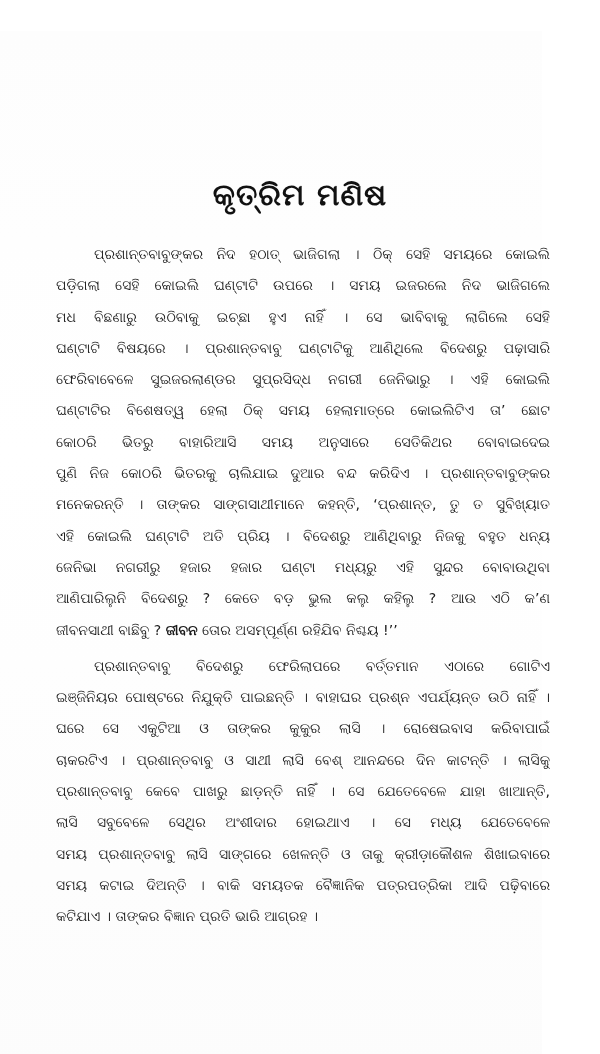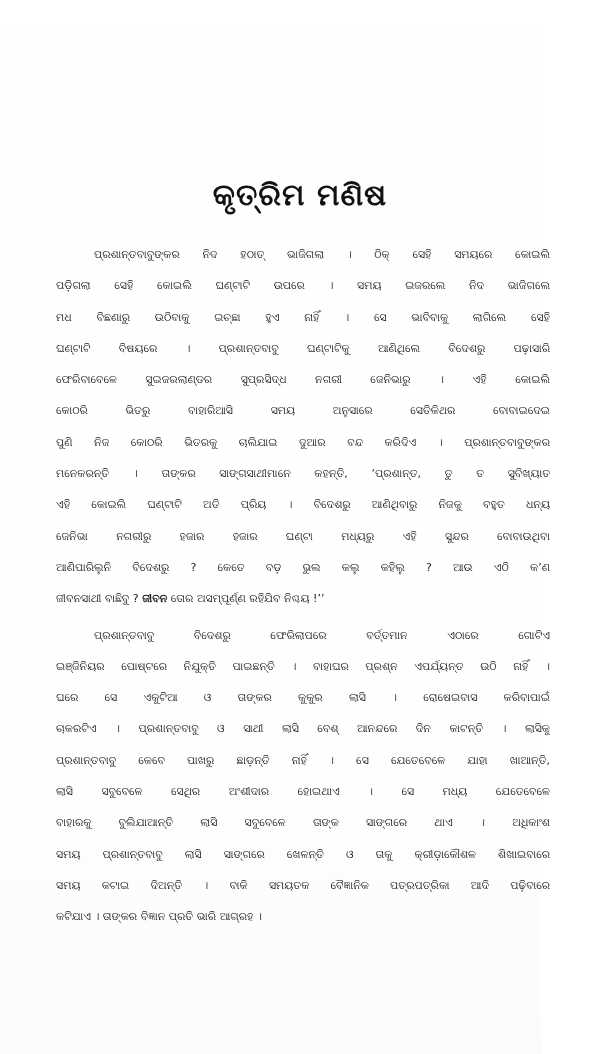--- a/index.html
+++ b/index.html
@@ -22,21 +22,21 @@
     color: #111;
   }
   .body-text {
     position: absolute; left: 56px; top: 208px; width: 494px;
   }
   .para { margin: 0; }
   .para + .para { margin-top: 5px; }
   .line {
     display: block;
     height: 31.3px; line-height: 31.3px;
-    font-size: 11px;
+    font-size: 14px;
     white-space: nowrap;
     text-align: justify;
     text-align-last: justify;
     overflow: hidden;
   }
   .line.indent { padding-left: 38px; }
   .line.last { text-align-last: left; }
   .bold { font-weight: bold; }
   .footer {
     position: absolute; left: 4px; top: 1034px;
@@ -59,37 +59,37 @@
 
   <div class="title">କୃତ୍ରିମ ମଣିଷ</div>
 
   <div class="body-text">
     <div class="para">
       <span class="line indent">ପ୍ରଶାନ୍ତବାବୁଙ୍କର ନିଦ ହଠାତ୍ ଭାଜିଗଲା । ଠିକ୍ ସେହି ସମୟରେ କୋଇଲି</span>
       <span class="line">ପଡ଼ିଗଲା ସେହି କୋଇଲି ଘଣ୍ଟାଟି ଉପରେ । ସମୟ ଇଜରଲେ ନିଦ ଭାଜିଗଲେ</span>
       <span class="line">ମଧ ବିଛଣାରୁ ଉଠିବାକୁ ଇଚ୍ଛା ହୁଏ ନାହିଁ । ସେ ଭାବିବାକୁ ଲାଗିଲେ ସେହି</span>
       <span class="line">ଘଣ୍ଟାଟି ବିଷୟରେ । ପ୍ରଶାନ୍ତବାବୁ ଘଣ୍ଟାଟିକୁ ଆଣିଥିଲେ ବିଦେଶରୁ ପଢ଼ାସାରି</span>
       <span class="line">ଫେରିବାବେଳେ ସୁଇଜରଲାଣ୍ଡର ସୁପ୍ରସିଦ୍ଧ ନଗରୀ ଜେନିଭାରୁ । ଏହି କୋଇଲି</span>
+      <span class="line">ଘଣ୍ଟାଟିର ବିଶେଷତ୍ୱ ହେଲା ଠିକ୍ ସମୟ ହେଲାମାତ୍ରେ କୋଇଲିଟିଏ ତା’ ଛୋଟ</span>
       <span class="line">କୋଠରି ଭିତରୁ ବାହାରିଆସି ସମୟ ଅନୁସାରେ ସେତିକିଥର ବୋବାଇଦେଇ</span>
       <span class="line">ପୁଣି ନିଜ କୋଠରି ଭିତରକୁ ଚାଲିଯାଇ ଦୁଆର ବନ୍ଦ କରିଦିଏ । ପ୍ରଶାନ୍ତବାବୁଙ୍କର</span>
       <span class="line">ମନେକରନ୍ତି । ତାଙ୍କର ସାଙ୍ଗସାଥୀମାନେ କହନ୍ତି, ‘ପ୍ରଶାନ୍ତ, ତୁ ତ ସୁବିଖ୍ୟାତ</span>
       <span class="line">ଏହି କୋଇଲି ଘଣ୍ଟାଟି ଅତି ପ୍ରିୟ । ବିଦେଶରୁ ଆଣିଥିବାରୁ ନିଜକୁ ବହୁତ ଧନ୍ୟ</span>
       <span class="line">ଜେନିଭା ନଗରୀରୁ ହଜାର ହଜାର ଘଣ୍ଟା ମଧ୍ୟରୁ ଏହି ସୁନ୍ଦର ବୋବାଉଥିବା</span>
       <span class="line">ଆଣିପାରିଲୁନି ବିଦେଶରୁ ? କେତେ ବଡ଼ ଭୁଲ କଲୁ କହିଲୁ ? ଆଉ ଏଠି କ’ଣ</span>
       <span class="line last"><span>ଜୀବନସାଥୀ ବାଛିବୁ ? </span><span class="bold">ଜୀବନ</span><span> ତୋର ଅସମ୍ପୂର୍ଣ୍ଣ ରହିଯିବ ନିଶ୍ଚୟ !’’</span></span>
     </div>
 
     <div class="para">
       <span class="line indent">ପ୍ରଶାନ୍ତବାବୁ ବିଦେଶରୁ ଫେରିଲାପରେ ବର୍ତ୍ତମାନ ଏଠାରେ ଗୋଟିଏ</span>
       <span class="line">ଇଞ୍ଜିନିୟର ପୋଷ୍ଟରେ ନିଯୁକ୍ତି ପାଇଛନ୍ତି । ବାହାଘର ପ୍ରଶ୍ନ ଏପର୍ଯ୍ୟନ୍ତ ଉଠି ନାହିଁ ।</span>
       <span class="line">ଘରେ ସେ ଏକୁଟିଆ ଓ ତାଙ୍କର କୁକୁର ଲାସି । ରୋଷେଇବାସ କରିବାପାଇଁ</span>
       <span class="line">ଚାକରଟିଏ । ପ୍ରଶାନ୍ତବାବୁ ଓ ସାଥୀ ଲାସି ବେଶ୍ ଆନନ୍ଦରେ ଦିନ କାଟନ୍ତି । ଲାସିକୁ</span>
       <span class="line">ପ୍ରଶାନ୍ତବାବୁ କେବେ ପାଖରୁ ଛାଡ଼ନ୍ତି ନାହିଁ । ସେ ଯେତେବେଳେ ଯାହା ଖାଆନ୍ତି,</span>
       <span class="line">ଲାସି ସବୁବେଳେ ସେଥିର ଅଂଶୀଦାର ହୋଇଥାଏ । ସେ ମଧ୍ୟ ଯେତେବେଳେ</span>
-      <span class="line">ବାହାରକୁ ବୁଲିଯାଆନ୍ତି ଲାସି ସବୁବେଳେ ତାଙ୍କ ସାଙ୍ଗରେ ଥାଏ । ଅଧିକାଂଶ</span>
       <span class="line">ସମୟ ପ୍ରଶାନ୍ତବାବୁ ଲାସି ସାଙ୍ଗରେ ଖେଳନ୍ତି ଓ ତାକୁ କ୍ରୀଡ଼ାକୌଶଳ ଶିଖାଇବାରେ</span>
       <span class="line">ସମୟ କଟାଇ ଦିଅନ୍ତି । ବାକି ସମୟତକ ବୈଜ୍ଞାନିକ ପତ୍ରପତ୍ରିକା ଆଦି ପଢ଼ିବାରେ</span>
       <span class="line last">କଟିଯାଏ । ତାଙ୍କର ବିଜ୍ଞାନ ପ୍ରତି ଭାରି ଆଗ୍ରହ ।</span>
     </div>
   </div>
 
   <div class="footer">
     <span class="cs-logo">CS</span>
     <span>Scanned with CamScanner</span>
   </div>

